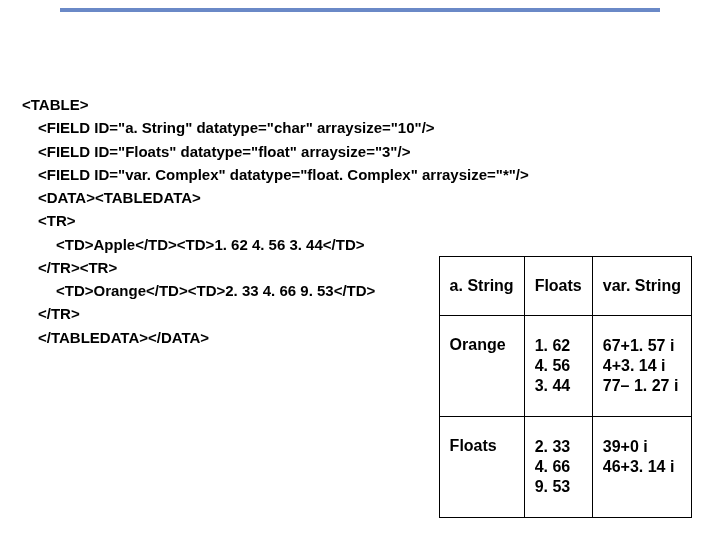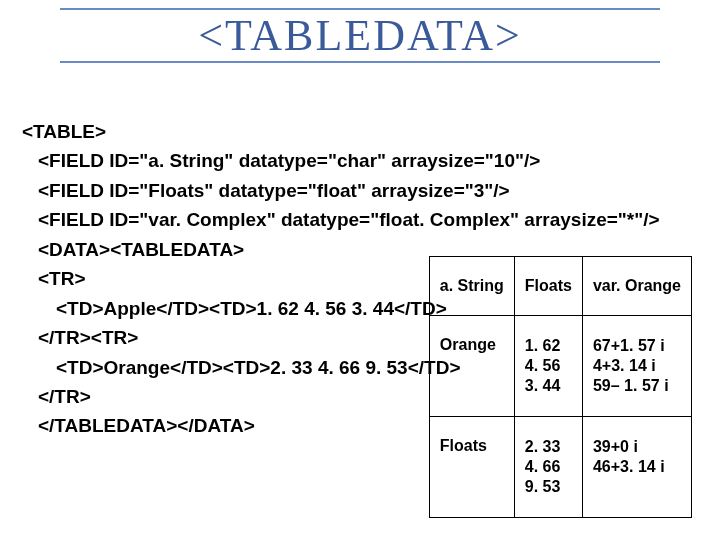--- a/index.html
+++ b/index.html
@@ -34,25 +34,24 @@
     width: 600px;
     height: 2px;
     background: #6a89c7;
     margin: 0 auto;
   }
   .content {
     position: absolute;
     left: 22px;
     top: 85px;
     width: 676px;
-    font-size: 19px;
+    font-size: 15px;
     line-height: 1.55;
     color: #000;
     font-weight: bold;
-    margin-top: 24px;
   }
   .row { white-space: pre; }
   .ind1 { padding-left: 16px; }
   .ind2 { padding-left: 34px; }
 
   .data-table {
     position: absolute;
     right: 28px;
     top: 248px;
     border-collapse: collapse;
@@ -67,21 +66,20 @@
   }
   .data-table th { font-weight: bold; }
   .multi { white-space: pre-line; line-height: 1.25; }
 </style>
 </head>
 <body>
 <div class="slide">
 
   <div class="title-wrap">
     <div class="rule"></div>
-    <span class="title">&lt;TABLEDATA&gt;</span>
     <div class="rule"></div>
   </div>
 
   <div class="content">
     <div class="row">&lt;TABLE&gt;</div>
     <div class="row ind1">&lt;FIELD ID="a. String" datatype="char" arraysize="10"/&gt;</div>
     <div class="row ind1">&lt;FIELD ID="Floats" datatype="float" arraysize="3"/&gt;</div>
     <div class="row ind1">&lt;FIELD ID="var. Complex" datatype="float. Complex" arraysize="*"/&gt;</div>
     <div class="row ind1">&lt;DATA&gt;&lt;TABLEDATA&gt;</div>
     <div class="row ind1">&lt;TR&gt;</div>
@@ -90,30 +88,30 @@
     <div class="row ind2">&lt;TD&gt;Orange&lt;/TD&gt;&lt;TD&gt;2. 33 4. 66 9. 53&lt;/TD&gt;</div>
     <div class="row ind1">&lt;/TR&gt;</div>
     <div class="row ind1">&lt;/TABLEDATA&gt;&lt;/DATA&gt;</div>
   </div>
 
   <table class="data-table">
     <tbody>
         <tr>
       <th>a. String</th>
       <th>Floats</th>
-      <th>var. Orange</th>
+      <th>var. String</th>
     </tr>
     <tr>
       <td>Orange</td>
       <td class="multi">1. 62
 4. 56
 3. 44</td>
       <td class="multi">67+1. 57 i
 4+3. 14 i
-59– 1. 57 i</td>
+77– 1. 27 i</td>
     </tr>
     <tr>
       <td>Floats</td>
       <td class="multi">2. 33
 4. 66
 9. 53</td>
       <td class="multi">39+0 i
 46+3. 14 i</td>
     </tr>
   </tbody>

